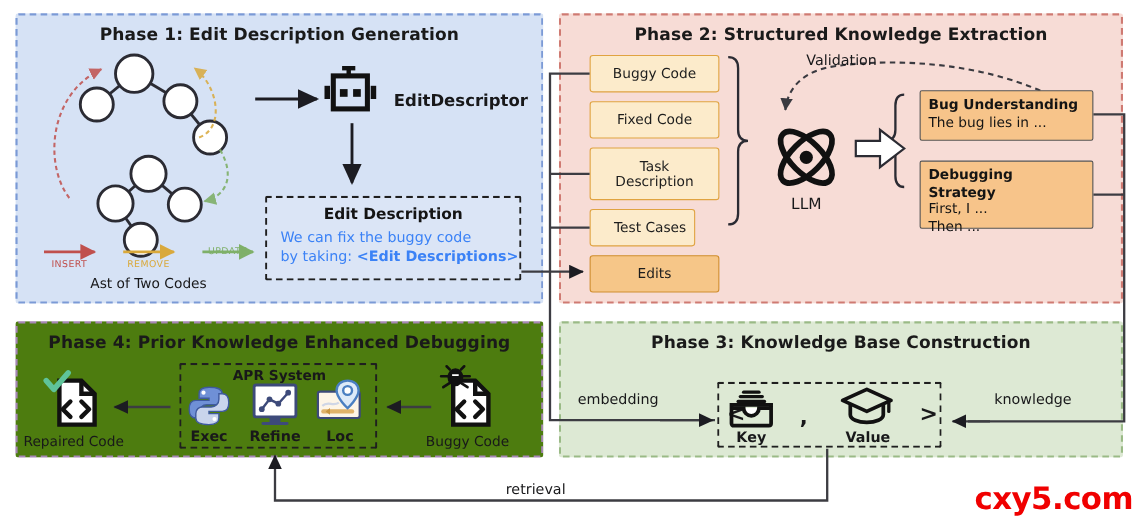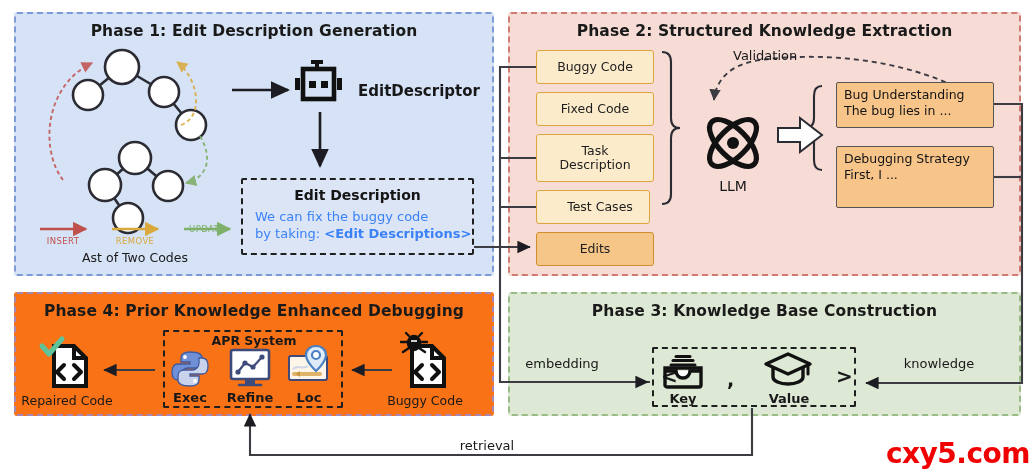--- a/index.html
+++ b/index.html
@@ -7,41 +7,41 @@
        font-family:"DejaVu Sans","Liberation Sans",sans-serif;}
   .stage{position:absolute;left:0;top:0;width:1036px;height:472px;}
 
   
   .panel{position:absolute;box-sizing:border-box;border-radius:3px;padding-left:28px;}
   .p1{left:14px;  top:12px;  width:480px; height:264px;
       background:#d6e2f5; border:2px dashed #7b9ad6;}
   .p2{left:508px; top:12px;  width:513px; height:264px;
       background:#f7dcd6; border:2px dashed #cf7a72;}
   .p4{left:14px;  top:292px; width:480px; height:124px;
-      background:#f97316; border:2px dashed #a687b5;}
+      background:#4d7c0f; border:2px dashed #a687b5;}
   .p3{left:508px; top:292px; width:513px; height:124px;
       background:#dde9d4; border:2px dashed #9aba86;}
 
   .ptitle{position:absolute;left:0;right:0;top:8px;text-align:center;
           font-weight:bold;font-size:15.5px;color:#1a1a1a;letter-spacing:.1px;}
 
   .lbl{position:absolute;color:#18181a;font-size:12.5px;white-space:nowrap;}
   .lbl.c{transform:translateX(-50%);}
 
   
   .chip{position:absolute;box-sizing:border-box;border:1.6px solid #e0a341;
         background:#fcebcb;border-radius:3px;display:flex;align-items:center;
         justify-content:center;text-align:center;font-size:12.5px;color:#1d1d1d;
         line-height:1.12;}
   .chip.dark{background:#f6c688;border-color:#d08e2e;}
 
   
   .ocard{position:absolute;box-sizing:border-box;border:1.8px solid #555;
          background:#f7c48a;border-radius:2px;padding:4px 7px;color:#141414;}
-  .ocard .h{font-weight:normal;font-size:12.5px;line-height:1.25;}
+  .ocard .h{font-weight:bold;font-size:12.5px;line-height:1.25;}
   .ocard .b{font-size:12.5px;line-height:1.26;}
 
   
   .dbox{position:absolute;box-sizing:border-box;border:2px dashed #1f1f1f;
         border-radius:2px;background:transparent;}
   .dbox.ed{background:rgba(255,255,255,0.12);}
 
   
   .edt-t{position:absolute;left:0;right:0;top:7px;text-align:center;
          font-weight:bold;font-size:14px;color:#141414;}
@@ -164,21 +164,21 @@
   <div class="chip" style="left:536px;top:50px;width:118px;height:34px;">
     <span>Buggy Code</span>
   </div>
   <div class="chip" style="left:536px;top:92px;width:118px;height:34px;">
     <span>Fixed Code</span>
   </div>
   <div class="chip" style="left:536px;top:134px;width:118px;height:48px;">
     <span style="white-space:pre-line">Task
 Description</span>
   </div>
-  <div class="chip" style="left:536px;top:190px;width:114px;height:34px;padding-left:14px;">
+  <div class="chip" style="left:536px;top:190px;width:96px;height:34px;padding-left:14px;">
     <span>Test Cases</span>
   </div>
   <div class="chip dark" style="left:536px;top:232px;width:118px;height:34px;">
     <span>Edits</span>
   </div>
 
   <div class="ic" style="left:700px;top:110px;">
     <svg width="66" height="66" viewBox="0 0 66 66">
       <g fill="none" stroke="#111" stroke-width="5.2">
         <ellipse cx="33" cy="33" rx="30" ry="14" transform="rotate(45 33 33)"></ellipse>
@@ -201,20 +201,21 @@
   </svg>
   <div class="lbl" style="left:733px;top:48px;font-size:13px;">Validation</div>
 
   <div class="ocard" style="left:836px;top:82px;width:158px;height:46px;">
     <div class="h">Bug Understanding</div>
     <div class="b">The bug lies in ...</div>
   </div>
   <div class="ocard" style="left:836px;top:146px;width:158px;height:62px;">
     <div class="h">Debugging Strategy</div>
     <div class="b">First, I ...</div>
+    <div class="b">Then ...</div>
   </div>
 
   <div class="ic" style="left:40px;top:336px;">
     <svg width="54" height="54" viewBox="0 0 54 54">
       <path d="M14,10 h20 l12,12 v28 h-32 z" fill="#fff" stroke="#111" stroke-width="4"></path>
       <path d="M34,10 v12 h12" fill="none" stroke="#111" stroke-width="4"></path>
       <path d="M24,29 l-7,7 l7,7" fill="none" stroke="#111" stroke-width="4" stroke-linecap="round" stroke-linejoin="round"></path>
       <path d="M34,29 l7,7 l-7,7" fill="none" stroke="#111" stroke-width="4" stroke-linecap="round" stroke-linejoin="round"></path>
       <path d="M2,10 l7,8 l13,-15" fill="none" stroke="#5fc39a" stroke-width="5" stroke-linecap="round" stroke-linejoin="round"></path>
     </svg>

